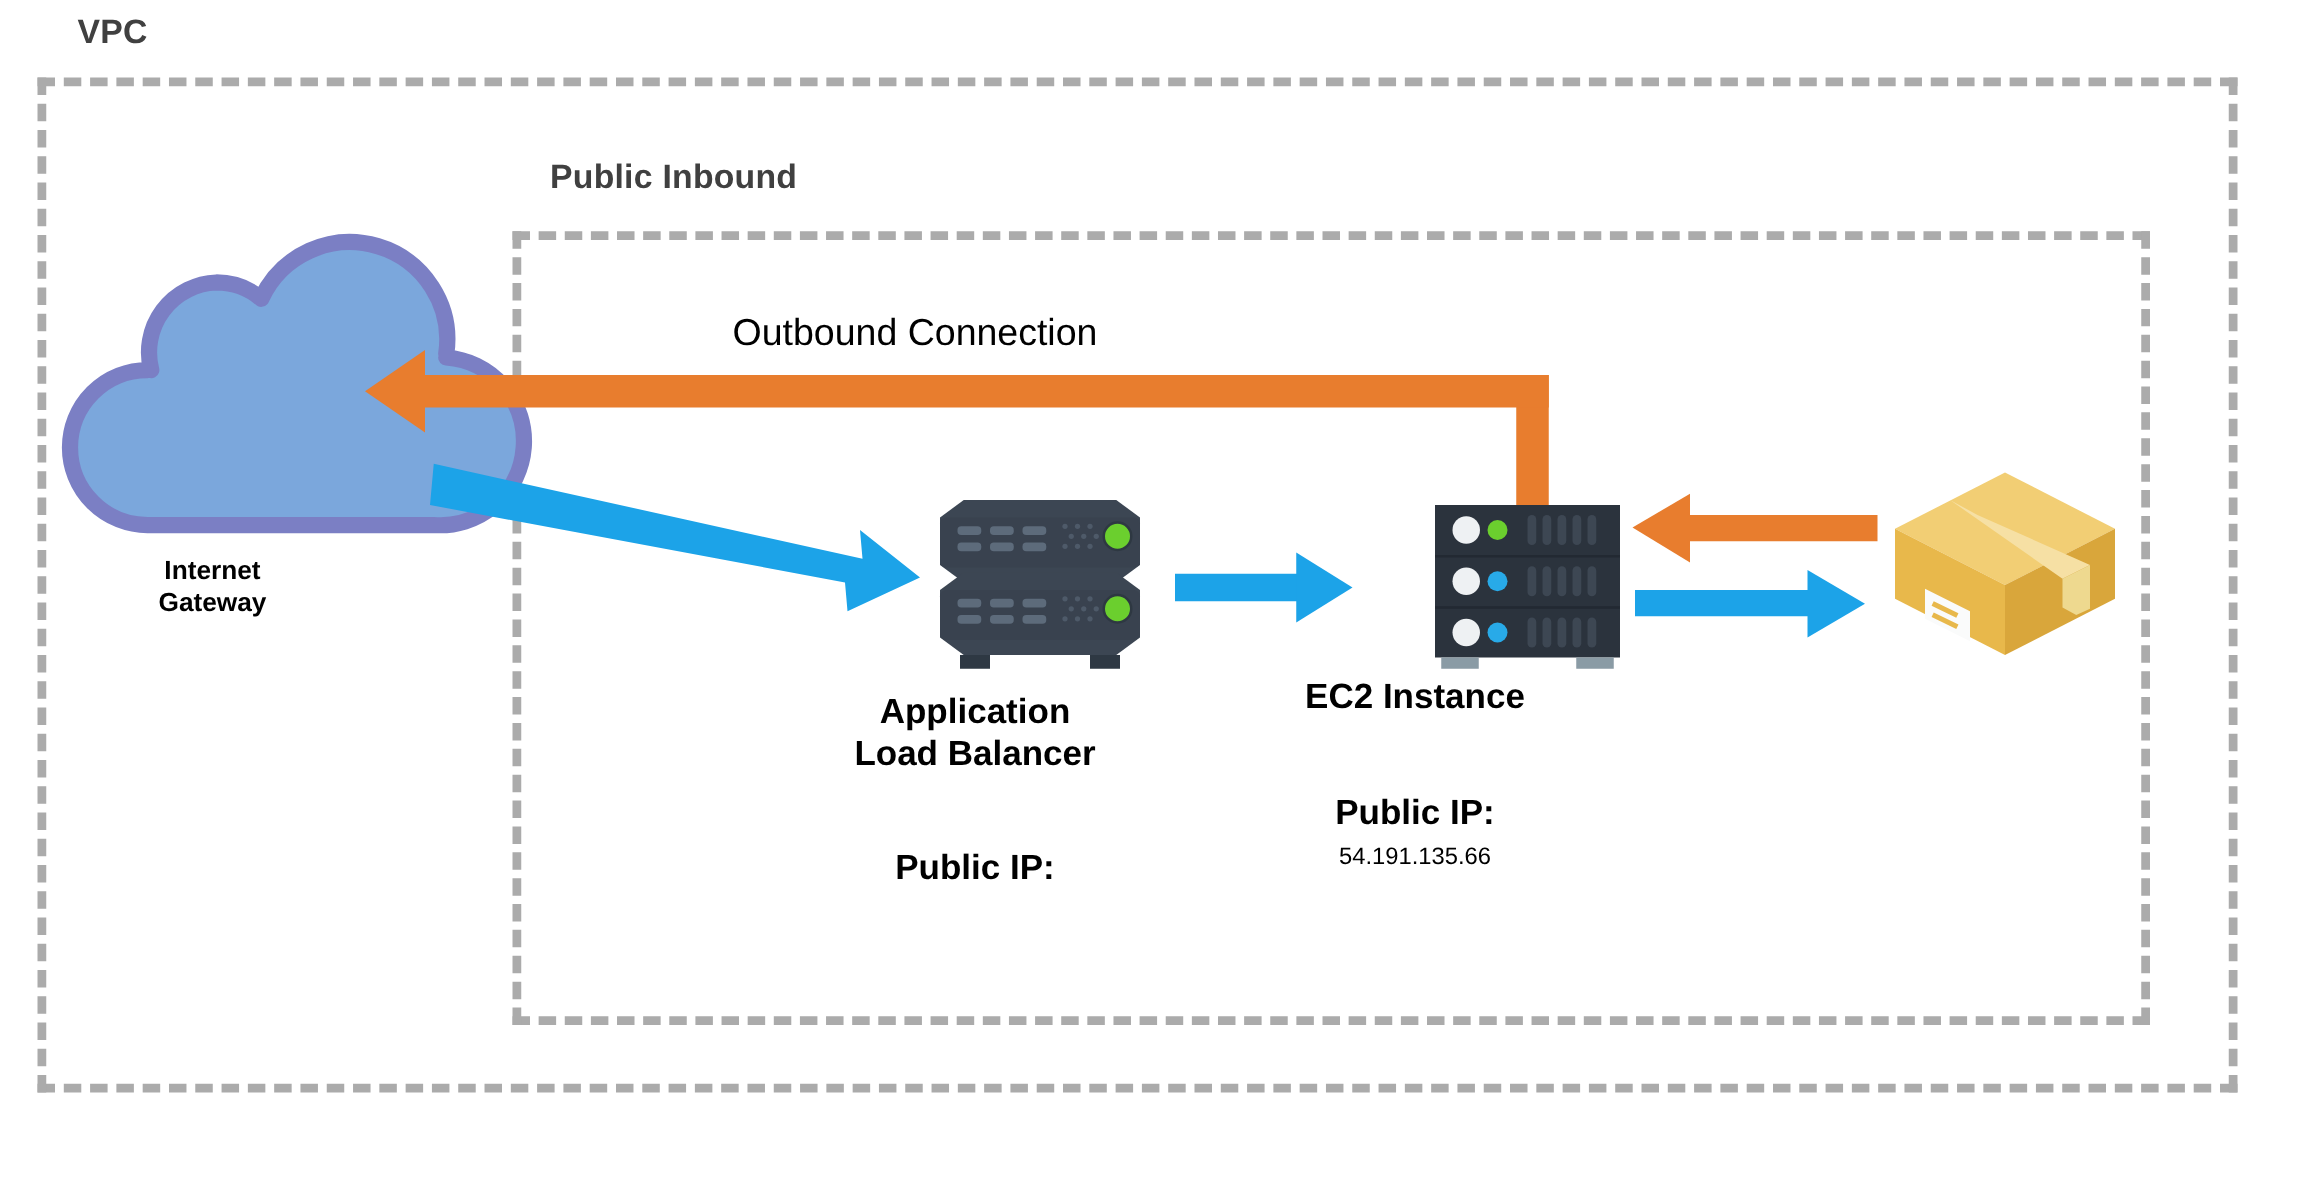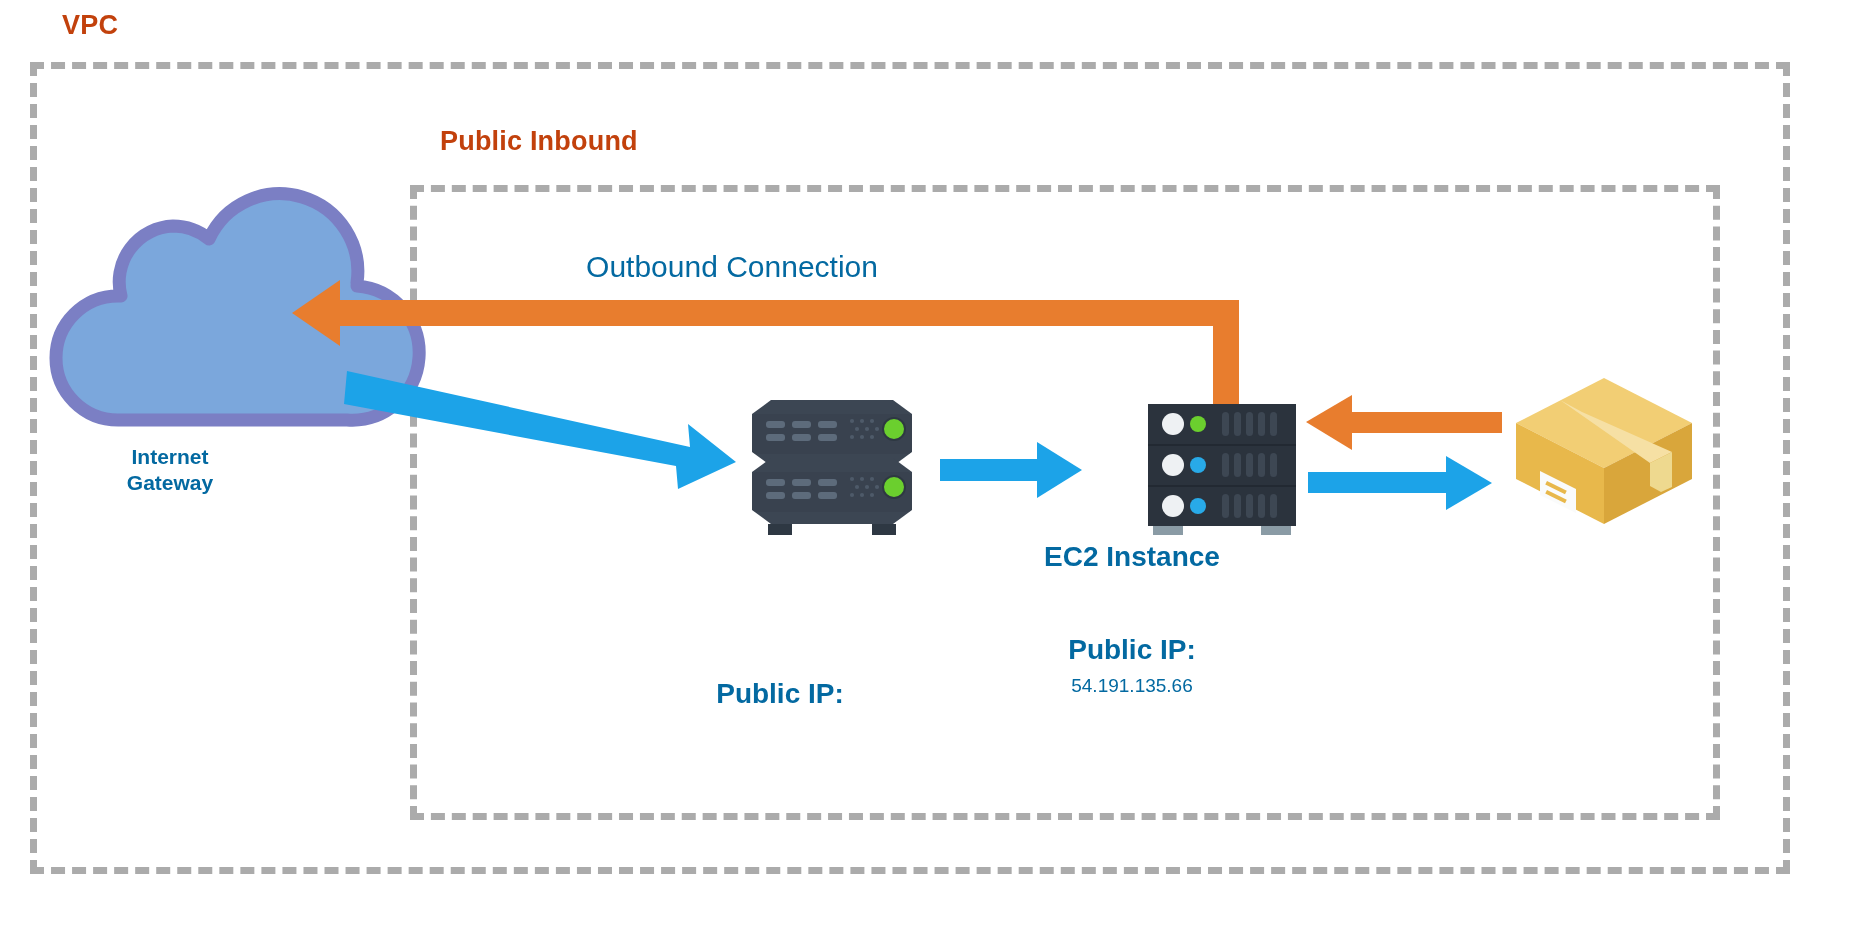--- a/index.html
+++ b/index.html
@@ -22,31 +22,31 @@
     position: absolute;
     border: 7px dashed #ababab;
     background: transparent;
   }
   #vpc-box   { left: 30px;  top: 62px;  width: 1760px; height: 812px; }
   #subnet-box{ left: 410px; top: 185px; width: 1310px; height: 635px; }
 
   .box-title {
     position: absolute;
     font-weight: bold;
-    color: #c2410c;
+    color: #404040;
     white-space: nowrap;
     letter-spacing: .2px;
   }
   #vpc-title    { left: 62px;  top: 10px;  font-size: 27px; }
   #subnet-title { left: 440px; top: 126px; font-size: 27px; }
 
   
   .label {
     position: absolute;
-    color: #0369a1;
+    color: #000000;
     text-align: center;
     white-space: pre-line;
     line-height: 1.22;
   }
   .label.bold { font-weight: bold; }
 
   #lbl-igw        { left: 30px;   top: 444px; width: 280px; font-size: 21px; }
   #lbl-inbound    { left: 320px;  top: 457px; width: 300px; font-size: 29px; }
   #lbl-outbound   { left: 452px;  top: 249px; width: 560px; font-size: 30px; }
   #lbl-alb        { left: 630px;  top: 552px; width: 300px; font-size: 28px; }
@@ -225,20 +225,22 @@
       <rect x="1547" y="490" width="22" height="4" fill="#E8B84B" transform="rotate(26 1547 490)"></rect>
     </g>
   </svg>
 
   <div id="lbl-igw" class="label bold">Internet
 Gateway</div>
 
 
   <div id="lbl-outbound" class="label">Outbound Connection</div>
 
+  <div id="lbl-alb" class="label bold">Application
+Load Balancer</div>
 
   <div id="lbl-alb-ip-t" class="label bold">Public IP:</div>
 
 
   <div id="lbl-ec2" class="label bold">EC2 Instance</div>
 
   <div id="lbl-ec2-ip-t" class="label bold">Public IP:</div>
 
   <div id="lbl-ec2-ip-v" class="label">54.191.135.66</div>
 

